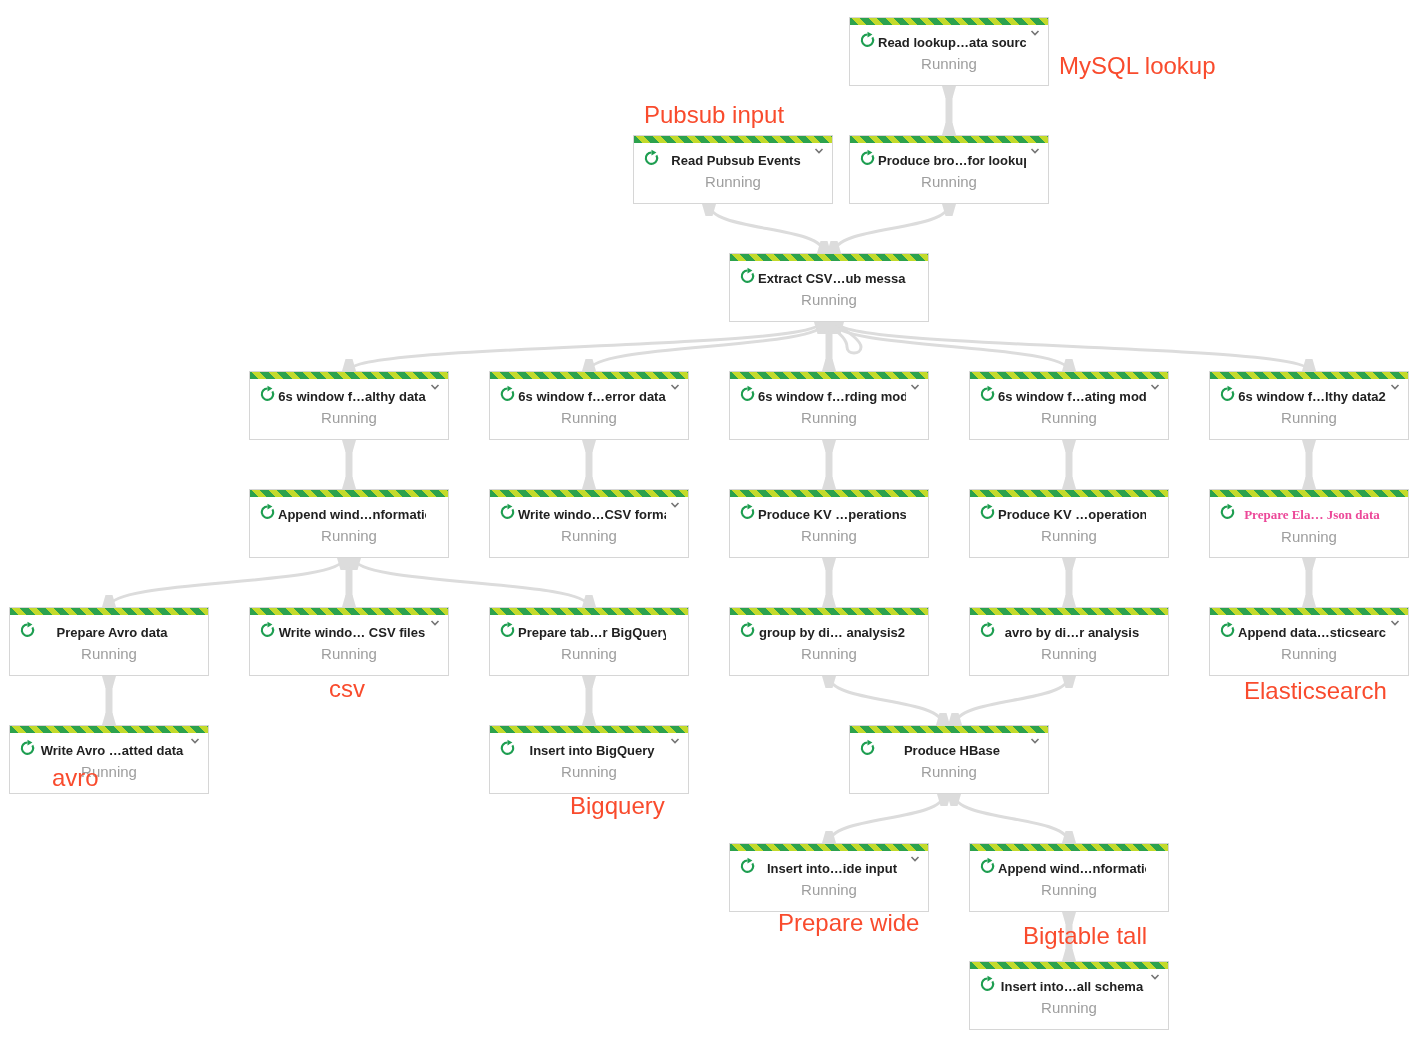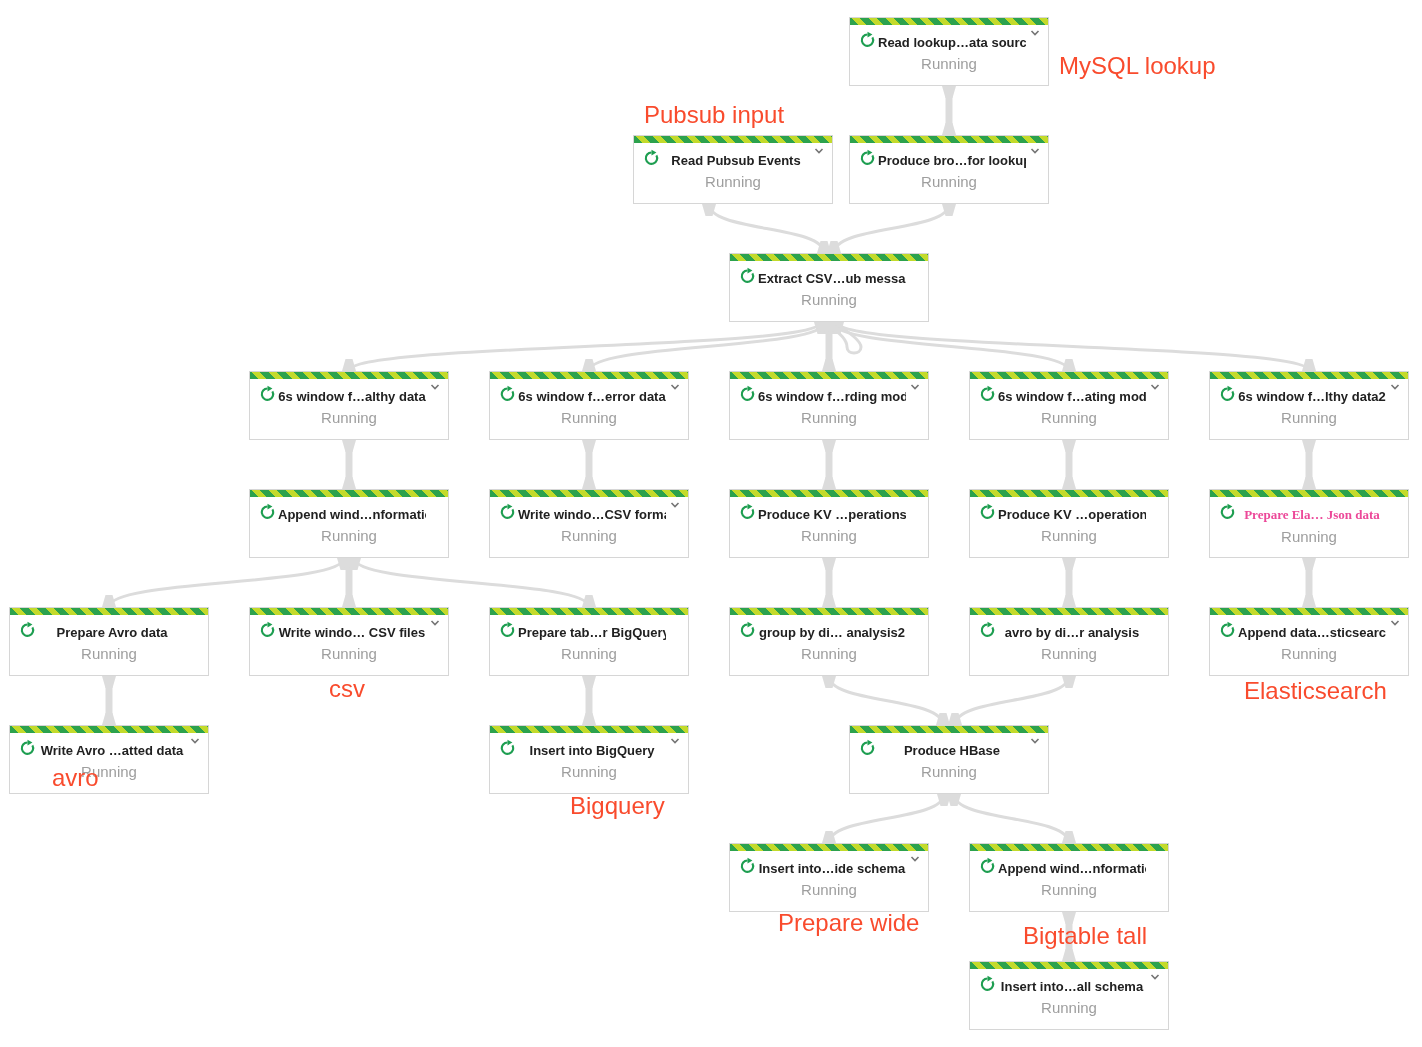--- a/index.html
+++ b/index.html
@@ -440,21 +440,21 @@
       <svg width="17" height="17" viewBox="0 0 24 24">
         <path d="M12,5 A8,8 0 1 0 18.9,9" fill="none" stroke="currentColor" stroke-width="3"></path>
         <polygon points="12,1 12,9 19,5" fill="currentColor" stroke="none"></polygon>
       </svg>
     </span>
     <span class="chevron">
       <svg width="14" height="14" viewBox="0 0 14 14">
         <path d="M3.5,5 L7,8.5 L10.5,5" fill="none" stroke="#757575" stroke-width="1.6"></path>
       </svg>
     </span>
-    <span class="node-title" style="color: rgb(33, 33, 33);">Insert into…ide schema</span>
+    <span class="node-title" style="color: rgb(33, 33, 33);">Insert into…ide input</span>
     <div class="node-status" style="color: rgb(158, 158, 158);">Running</div>
   </div>
       <div class="node" style="left: 969px; top: 843px; border-color: rgb(214, 214, 214);">
     <div class="stripe" style="background: repeating-linear-gradient(45deg, rgb(44, 162, 77) 0px, rgb(44, 162, 77) 6px, rgb(195, 218, 43) 6px, rgb(195, 218, 43) 12px);"></div>
     <span class="run-icon" style="color: rgb(30, 158, 81);">
       <svg width="17" height="17" viewBox="0 0 24 24">
         <path d="M12,5 A8,8 0 1 0 18.9,9" fill="none" stroke="currentColor" stroke-width="3"></path>
         <polygon points="12,1 12,9 19,5" fill="currentColor" stroke="none"></polygon>
       </svg>
     </span>

